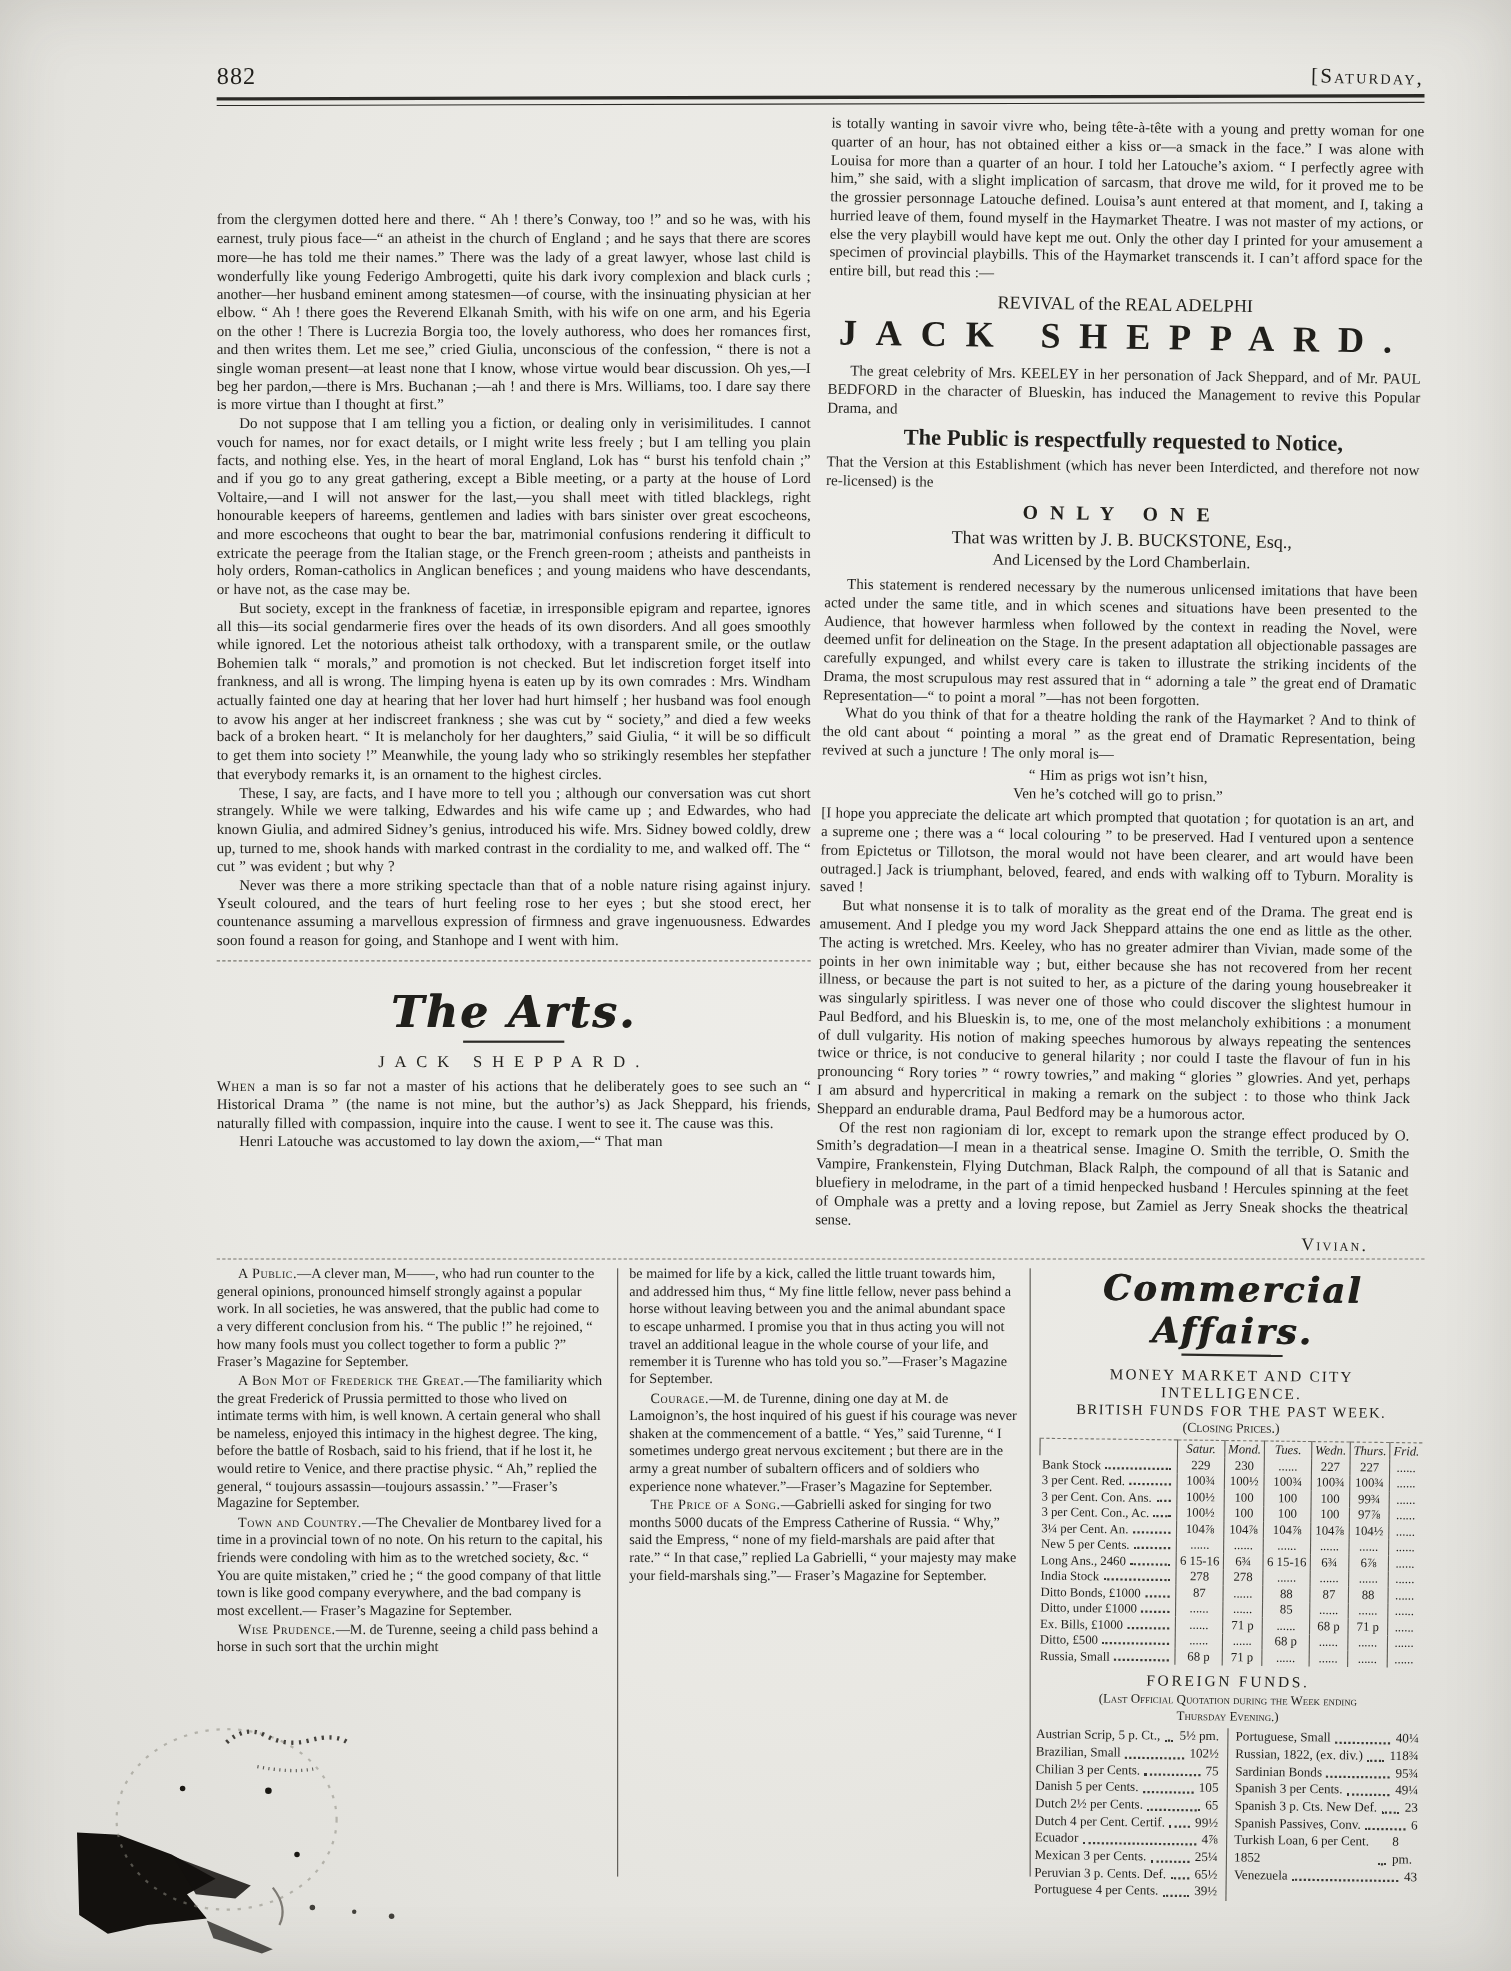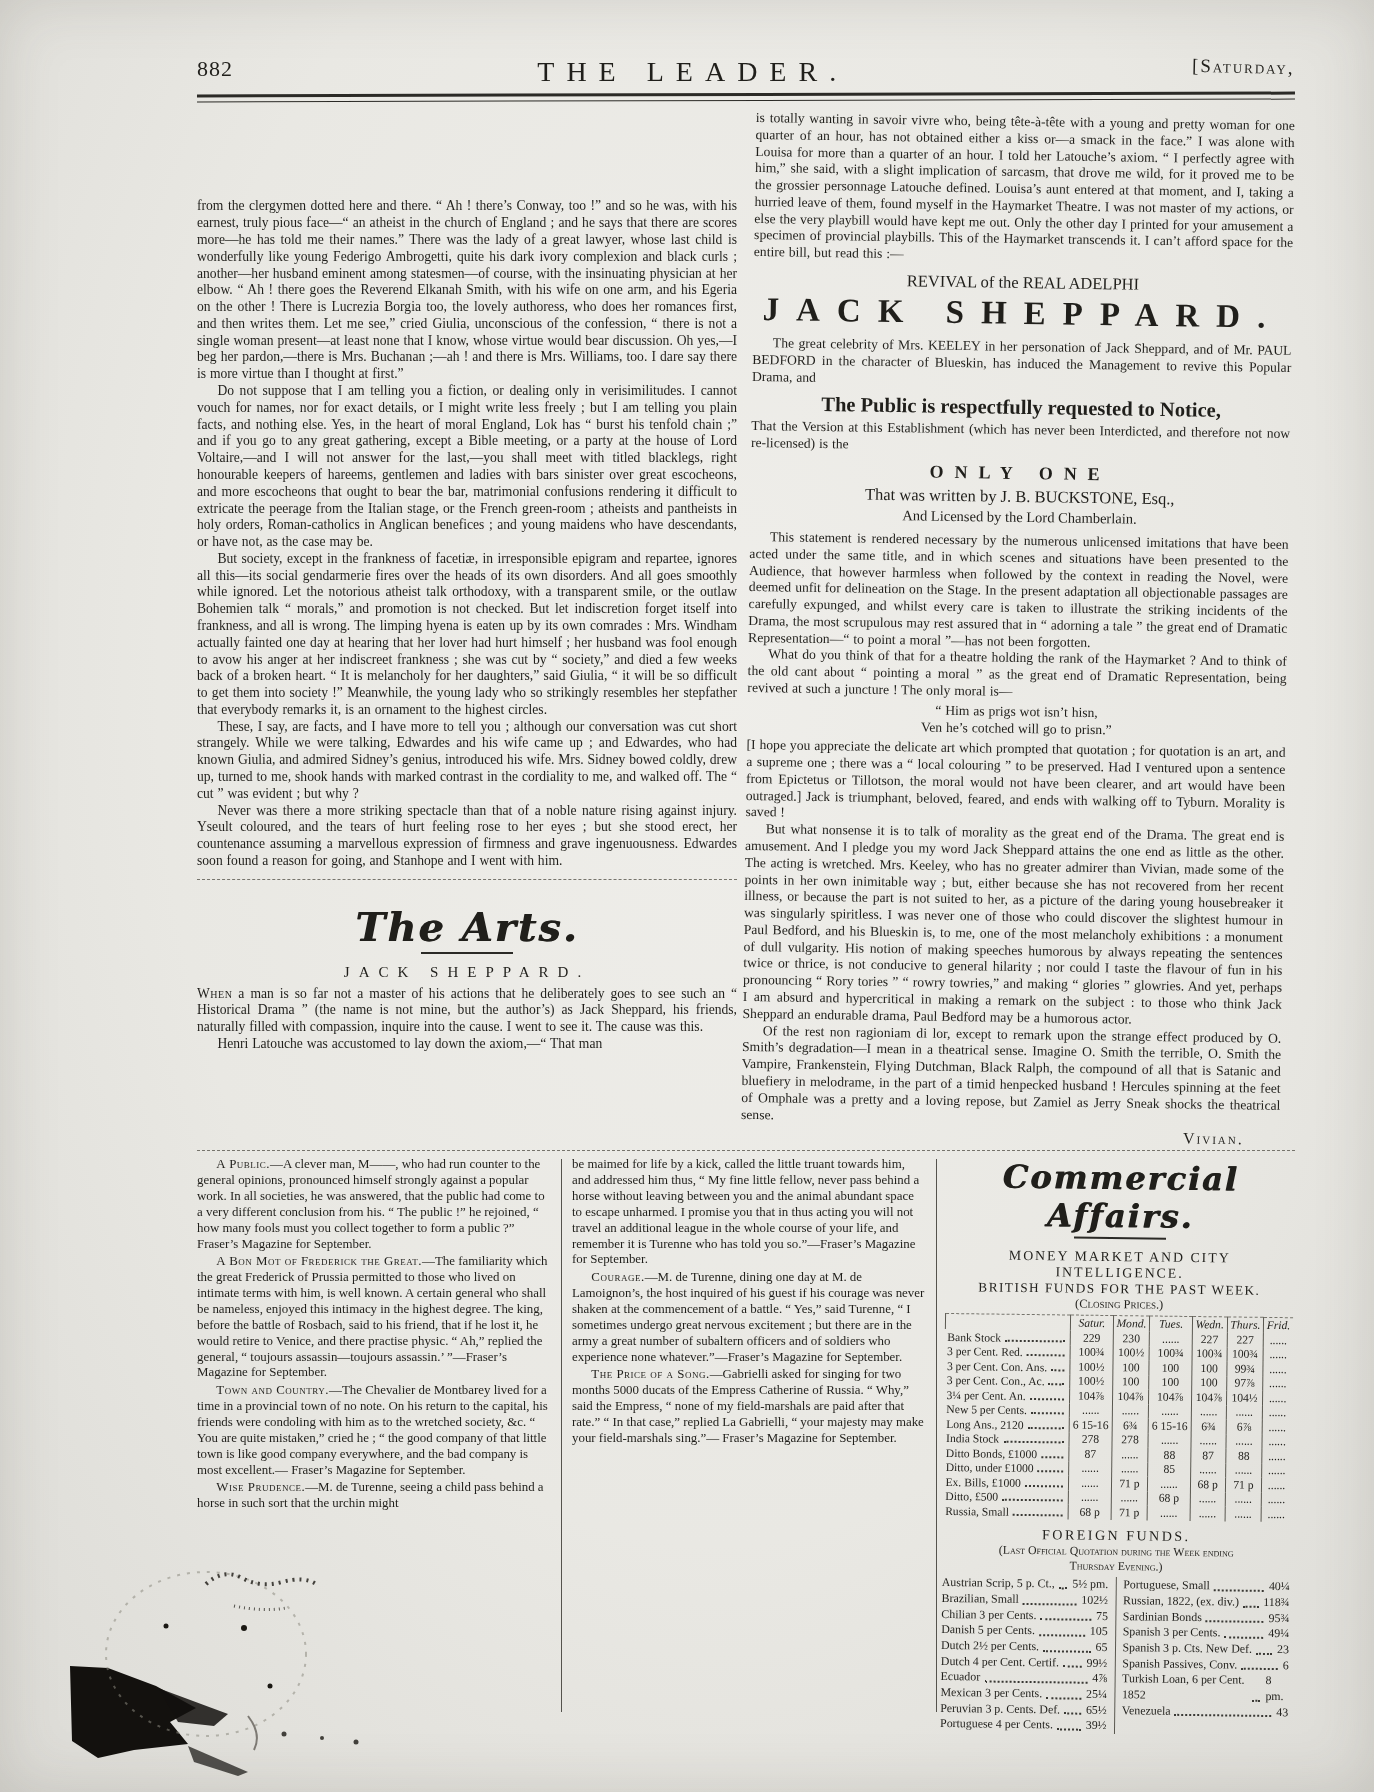--- a/index.html
+++ b/index.html
@@ -4,21 +4,21 @@
 <style>
   html,body{margin:0;padding:0;}
   body{width:1374px;height:1792px;overflow:hidden;
        font-family:"Liberation Serif","DejaVu Serif",serif;color:#201f1b;}
   .paper{position:relative;width:1374px;height:1792px;overflow:hidden;
     background:radial-gradient(ellipse at 52% 38%, #efeeea 0%, #e9e8e3 55%, #dcdbd6 100%);
     box-shadow:inset 0 0 60px rgba(90,85,70,.18);}
   .content{position:absolute;left:197px;top:56px;width:1098px;}
 
   
-  .masthead{display:flex;align-items:flex-start;justify-content:space-between;gap:48px;}
+  .masthead{display:flex;align-items:flex-end;justify-content:space-between;gap:48px;}
   .pageno{font-size:22px;letter-spacing:1px;}
   .mast-title{font-size:28px;font-weight:normal;letter-spacing:12px;margin:0 0 0 -40px;}
   .datetag{font-size:19px;font-variant:small-caps;letter-spacing:2px;transform:rotate(1.2deg);}
   .rule-double{margin-top:5px;height:4px;border-top:3px solid #2b2a26;border-bottom:1px solid #2b2a26;transform:rotate(-0.15deg);}
 
   
   .bodytext p{margin:0;text-align:justify;font-size:13.6px;line-height:1.235;word-spacing:.5px;}
   .ind{text-indent:1.5em;}
   .lead{font-variant:small-caps;letter-spacing:.5px;}
 
@@ -75,21 +75,20 @@
   .inkblots{position:absolute;left:38px;top:1536px;}
 </style>
 </head>
 <body>
 
 <div class="paper">
   <div class="content">
 
     <div class="masthead">
       <span class="pageno">882</span>
-      <h1 class="mast-title">THE LEADER.</h1>
       <span class="datetag">[Saturday,</span>
     </div>
     <div class="rule-double"></div>
 
     <div class="top-cols bodytext">
       <section class="tl">
         <p>from the clergymen dotted here and there.  “ Ah ! there’s Conway, too !” and so he was, with his earnest, truly pious face—“ an atheist in the church of England ;  and he says that there are scores more—he has told me their names.”   There was the lady of a great lawyer, whose last child is wonderfully like young Federigo Ambrogetti, quite his dark ivory complexion and black curls ; another—her husband eminent among statesmen—of course, with the insinuating physician at her elbow.  “ Ah ! there goes the Reverend Elkanah Smith, with his wife on one arm, and his Egeria on the other !   There is Lucrezia Borgia too, the lovely authoress, who does her romances first, and then writes them.   Let me see,” cried Giulia, unconscious of the confession, “ there is not a single woman present—at least none that I know, whose virtue would bear discussion.  Oh yes,—I beg her pardon,—there is Mrs. Buchanan ;—ah ! and there is Mrs. Williams, too.   I dare say there is more virtue than I thought at first.”</p>
         <p class="ind">Do not suppose that I am telling you a fiction, or dealing only in verisimilitudes.   I cannot vouch for names, nor for exact details, or I might write less freely ;  but I am telling you plain facts, and nothing else.  Yes, in the heart of moral England, Lok has “ burst his tenfold chain ;” and if you go to any great gathering, except a Bible meeting, or a party at the house of Lord Voltaire,—and I will not answer for the last,—you shall meet with titled blacklegs, right honourable keepers of hareems, gentlemen and ladies with bars sinister over great escocheons, and more escocheons that ought to bear the bar, matrimonial confusions rendering it difficult to extricate the peerage from the Italian stage, or the French green-room ; atheists and pantheists in holy orders, Roman-catholics in Anglican benefices ;  and young maidens who have descendants, or have not, as the case may be.</p>
         <p class="ind">But society, except in the frankness of facetiæ, in irresponsible epigram and repartee, ignores all this—its social gendarmerie fires over the heads of its own disorders.   And all goes smoothly while ignored.  Let the notorious atheist talk orthodoxy, with a transparent smile, or the outlaw Bohemien talk “ morals,” and promotion is not checked.   But let indiscretion forget itself into frankness, and all is wrong.   The limping hyena is eaten up by its own comrades :  Mrs. Windham actually fainted one day at hearing that her lover had hurt himself ;  her husband was fool enough to avow his anger at her indiscreet frankness ;  she was cut by “ society,” and died a few weeks back of a broken heart.   “ It is melancholy for her daughters,” said Giulia, “ it will be so difficult to get them into society !”   Meanwhile, the young lady who so strikingly resembles her stepfather that everybody remarks it, is an ornament to the highest circles.</p>
         <p class="ind">These, I say, are facts, and I have more to tell you ;  although our conversation was cut short strangely.   While we were talking, Edwardes and his wife came up ;  and Edwardes, who had known Giulia, and admired Sidney’s genius, introduced his wife.   Mrs. Sidney bowed coldly, drew up, turned to me, shook hands with marked contrast in the cordiality to me, and walked off.   The “ cut ” was evident ;  but why ?</p>
@@ -239,21 +238,21 @@
                 </td>
                 <td class="val">......</td>
                 <td class="val">......</td>
                 <td class="val">......</td>
                 <td class="val">......</td>
                 <td class="val">......</td>
                 <td class="val">......</td>
               </tr>
               <tr>
                 <td class="lblc">
-                  <span>Long Ans., 2120</span>
+                  <span>Long Ans., 2460</span>
                   <span class="leader"></span>
                 </td>
                 <td class="val">6 15-16</td>
                 <td class="val">6¾</td>
                 <td class="val">6 15-16</td>
                 <td class="val">6¾</td>
                 <td class="val">6⅞</td>
                 <td class="val">......</td>
               </tr>
               <tr>

